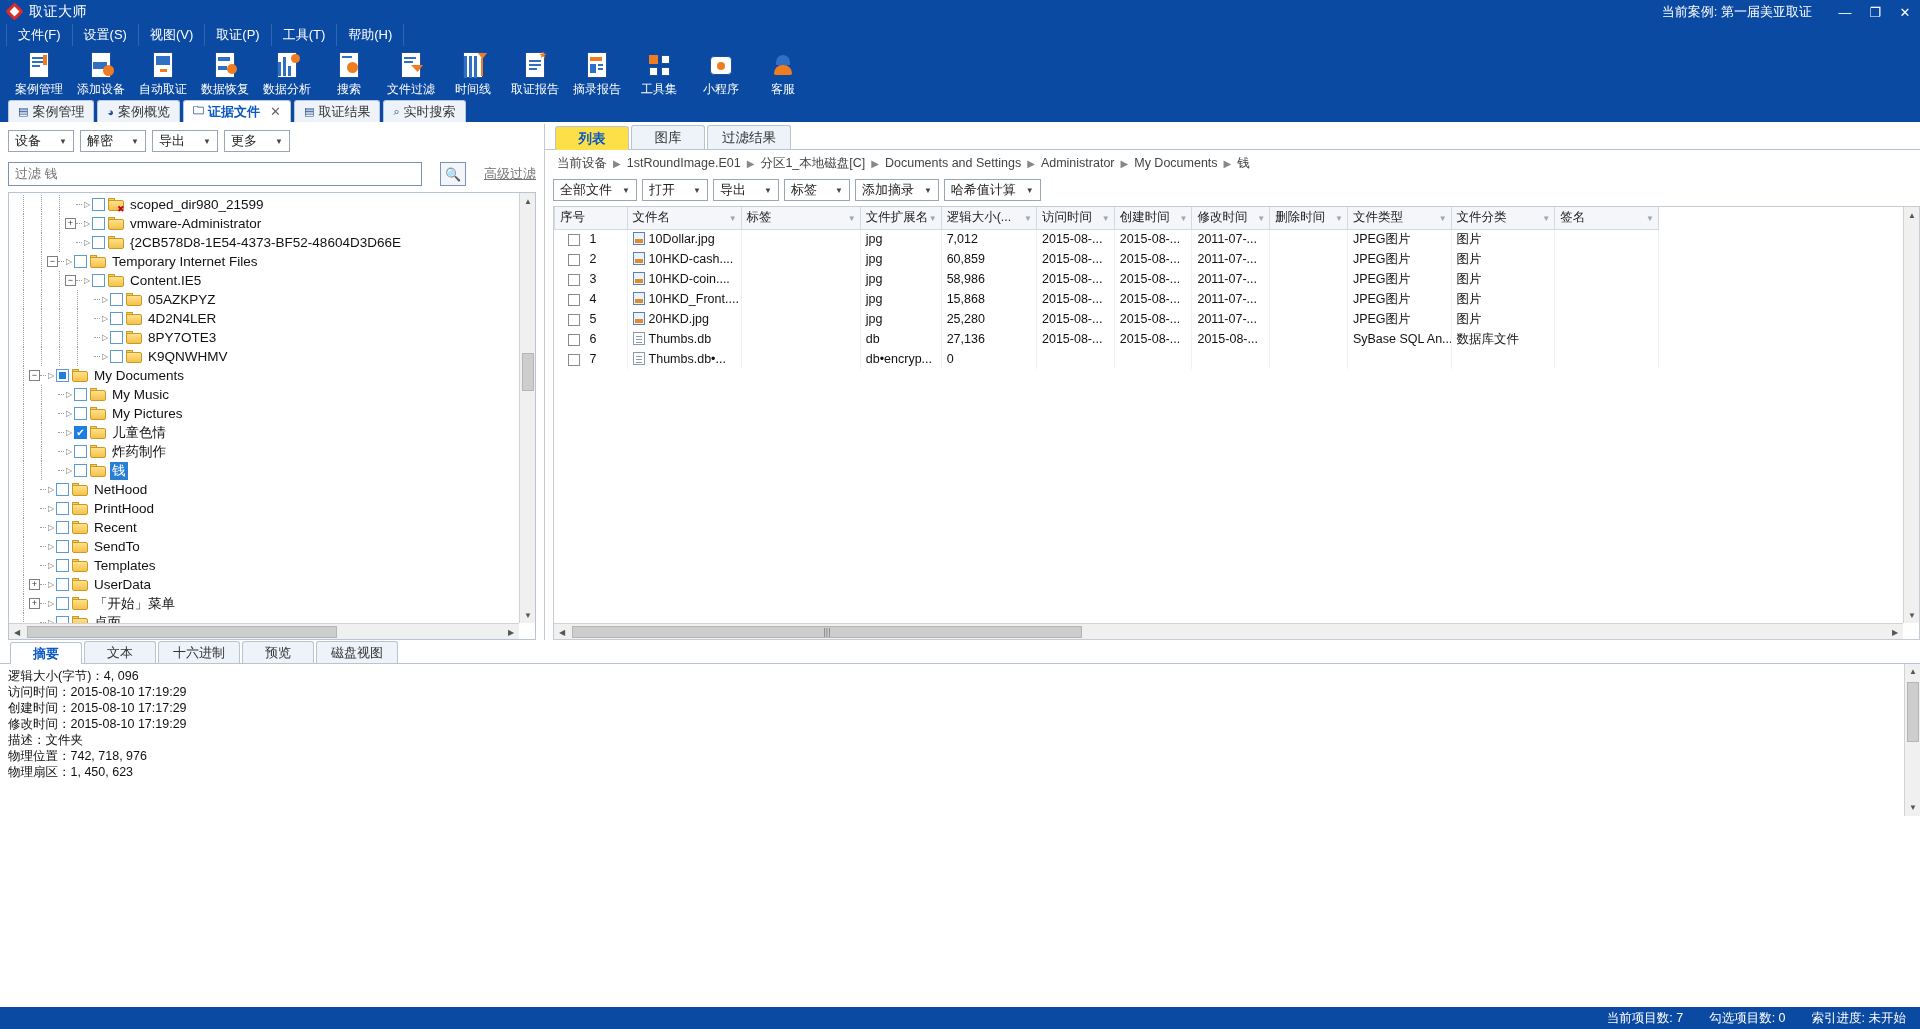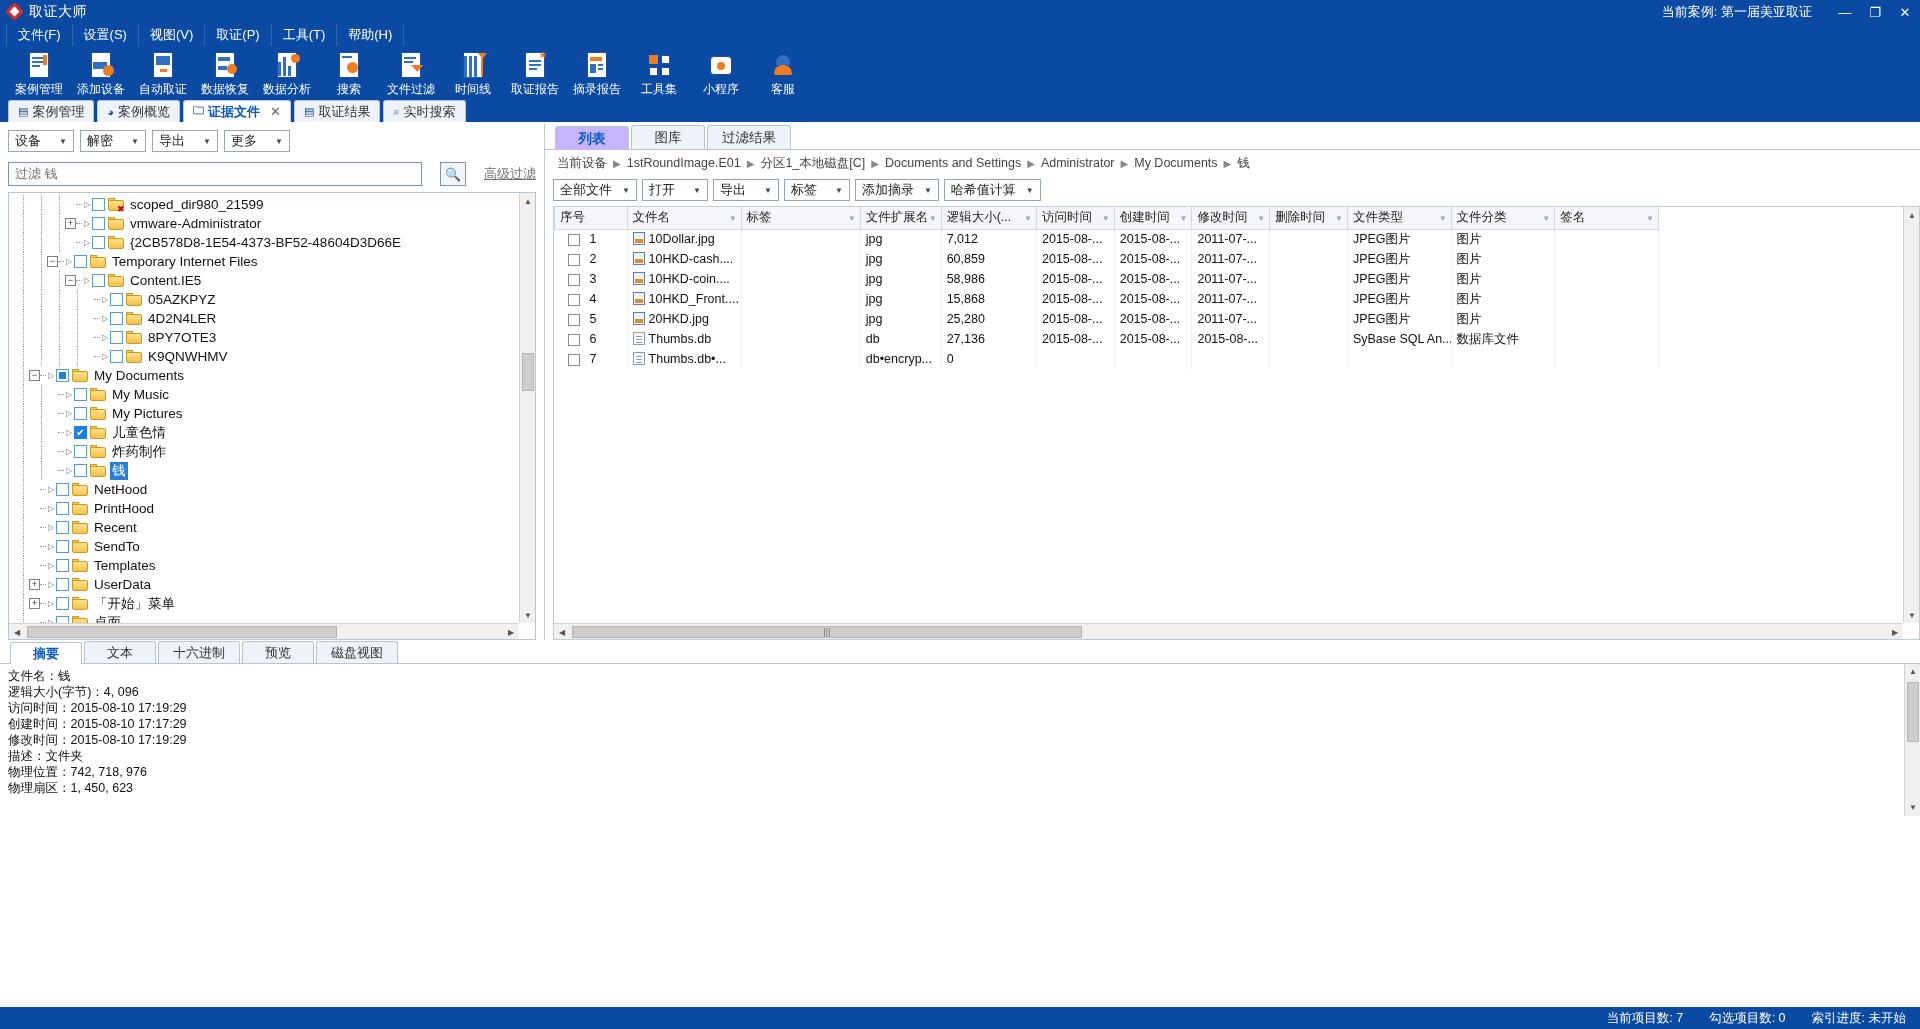--- a/index.html
+++ b/index.html
@@ -185,21 +185,21 @@
   
   #rightpane { flex: 1; display: flex; flex-direction: column; background: #fff; }
   #subtabs { height: 26px; display: flex; align-items: flex-end;
              padding-left: 10px; border-bottom: 1px solid #b9c4d2; }
   .stab {
     height: 24px; min-width: 74px; display: flex; align-items: center;
     justify-content: center; padding: 0 14px; font-size: 13.5px;
     background: #eef3fa; border: 1px solid #b9c4d2; border-bottom: none;
     border-radius: 3px 3px 0 0; margin-right: 2px; color: #333;
   }
-  .stab.active { background: #c4b5fd; color: #0a58c4; font-weight: bold;
+  .stab.active { background: #fde047; color: #0a58c4; font-weight: bold;
                  position: relative; top: 1px; }
   #breadcrumb { height: 26px; display: flex; align-items: center;
                 padding-left: 12px; font-size: 12.5px; color: #444; gap: 6px; }
   #breadcrumb .sep { color: #888; font-size: 10px; }
   #rt-toolbar { height: 28px; display: flex; align-items: center; gap: 5px;
                 padding: 0 8px; }
   #gridwrap { flex: 1; position: relative; margin: 2px 0 0 8px;
               border: 1px solid #c4ccd6; overflow: hidden; }
   #grid { position: absolute; left:0; top:0; right:16px; bottom:16px; overflow:hidden; }
   table.fg { border-collapse: collapse; width: 1105px; table-layout: fixed; }
@@ -1014,21 +1014,20 @@
     <div class="btab">预览</div>
     <div class="btab">磁盘视图</div>
   </div>
 <div id="summary">
   <div class="vscroll" style="top:0;bottom:0;right:0;">
     <div class="vup">▲</div>
     <div class="vthumb" style="top:18px;height:60px;"></div>
     <div class="vdown">▼</div>
   </div>
   <div id="summary-lines">
-      <div class="sline">文件名：钱</div>
       <div class="sline">逻辑大小(字节)：4, 096</div>
       <div class="sline">访问时间：2015-08-10 17:19:29</div>
       <div class="sline">创建时间：2015-08-10 17:17:29</div>
       <div class="sline">修改时间：2015-08-10 17:19:29</div>
       <div class="sline">描述：文件夹</div>
       <div class="sline">物理位置：742, 718, 976</div>
       <div class="sline">物理扇区：1, 450, 623</div>
     </div>
 </div>
 

